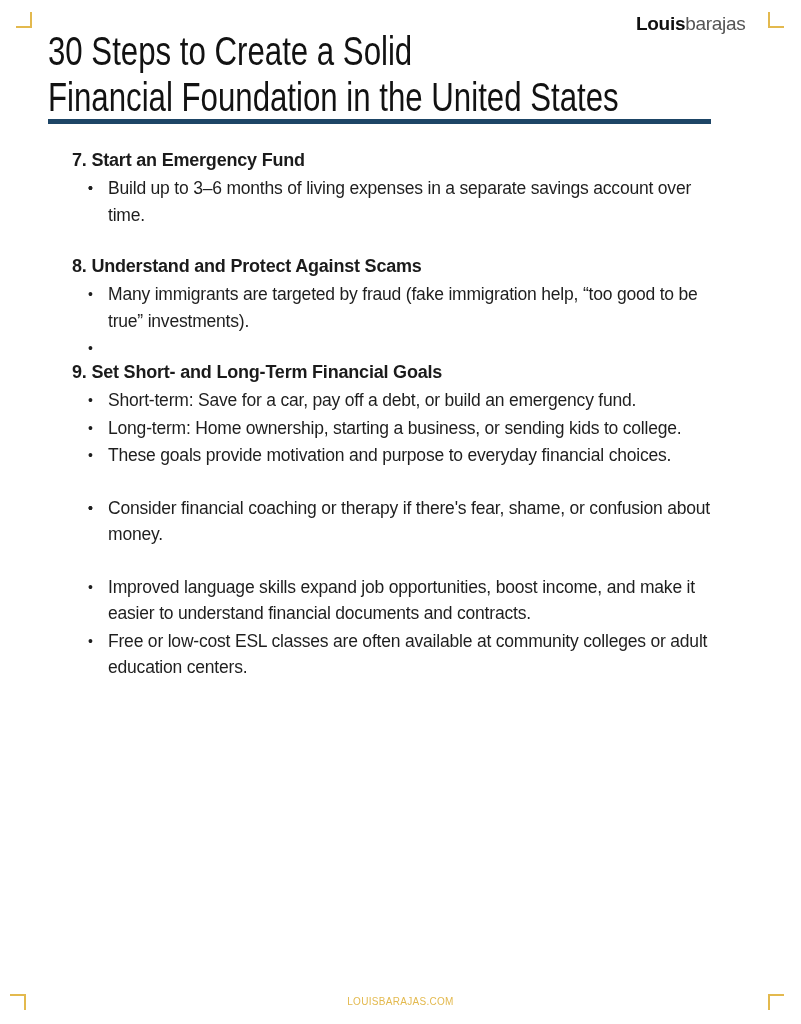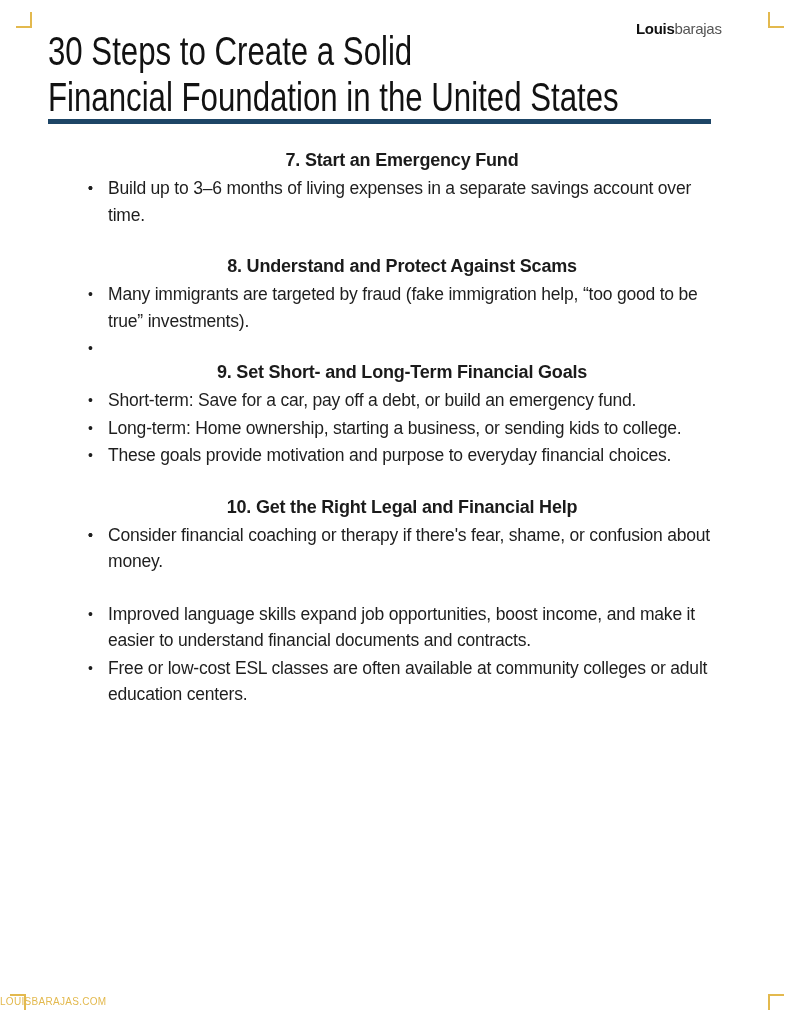--- a/index.html
+++ b/index.html
@@ -6,42 +6,42 @@
   body {
     width: 801px; height: 1024px; background: #ffffff; position: relative; overflow: hidden;
     font-family: "Liberation Sans", sans-serif; color: #1b1b1b;
   }
   .corner { position: absolute; width: 14px; height: 14px; border-color: #e3b94e; border-style: solid; border-width: 0; }
   .corner.tl { left: 16px; top: 12px; border-right-width: 2px; border-bottom-width: 2px; }
   .corner.tr { left: 768px; top: 12px; border-left-width: 2px; border-bottom-width: 2px; }
   .corner.bl { left: 10px; top: 994px; border-right-width: 2px; border-top-width: 2px; }
   .corner.br { left: 768px; top: 994px; border-left-width: 2px; border-top-width: 2px; }
 
-  .logo { position: absolute; left: 636px; top: 20px; font-size: 15px; letter-spacing: -0.3px; }
+  .logo { position: absolute; left: 636px; top: 13px; font-size: 19px; letter-spacing: -0.3px; }
   .logo .strong { font-weight: bold; color: #111; }
   .logo .light { font-weight: normal; color: #555; }
 
   .title {
     position: absolute; left: 48px; top: 28px; width: 680px;
     font-family: "Liberation Sans Narrow", "Liberation Sans", sans-serif;
     font-size: 40px; line-height: 46px; color: #121212;
     transform: scaleX(0.78); transform-origin: left top;
     letter-spacing: 0px; font-weight: normal;
     white-space: nowrap;
   }
   .title-rule { position: absolute; left: 48px; top: 119px; width: 663px; height: 5px; background: #1d4566; }
 
   .content { position: absolute; left: 72px; top: 148px; width: 660px; }
   .section { margin-bottom: 26px; }
-  .section h2 { font-size: 18px; font-weight: bold; margin: 0 0 3px 0; line-height: 24px; letter-spacing: -0.2px; text-align: center; }
+  .section h2 { font-size: 18px; font-weight: bold; margin: 0 0 3px 0; line-height: 24px; letter-spacing: -0.2px; }
   .section ul { margin: 0; padding-left: 36px; list-style: none; }
   .section li { position: relative; font-size: 17.5px; line-height: 26.5px; letter-spacing: -0.2px; margin-bottom: 1px; color: #1e1e1e; }
   .section li .bullet { position: absolute; left: -20px; top: 0; font-size: 14px; }
 
-  .footer { position: absolute; left: 0; width: 801px; top: 996px; text-align: left; font-size: 10px; color: #e3b94e; letter-spacing: 0.3px; }
+  .footer { position: absolute; left: 0; width: 801px; top: 996px; text-align: center; font-size: 10px; color: #e3b94e; letter-spacing: 0.3px; }
 </style>
 </head>
 <body>
 
 <div class="corner tl"></div>
 <div class="corner tr"></div>
 <div class="corner bl"></div>
 <div class="corner br"></div>
 
 <div class="logo">
@@ -74,21 +74,20 @@
   <div class="section">
     <h2>9. Set Short- and Long-Term Financial Goals</h2>
     <ul>
       <li><span class="bullet">•</span><span>Short-term: Save for a car, pay off a debt, or build an emergency fund.</span></li>
       <li><span class="bullet">•</span><span>Long-term: Home ownership, starting a business, or sending kids to college.</span></li>
       <li><span class="bullet">•</span><span>These goals provide motivation and purpose to everyday financial choices.</span></li>
     </ul>
   </div>
 
   <div class="section">
-    <h2>10. Get the Right Legal and Financial Help</h2>
     <ul>
       <li><span class="bullet">•</span></li>
       <li><span class="bullet">•</span><span>Consider financial coaching or therapy if there's fear, shame, or confusion about money.</span></li>
     </ul>
   </div>
 
   <div class="section">
     <ul>
       <li><span class="bullet">•</span><span>Improved language skills expand job opportunities, boost income, and make it easier to understand financial documents and contracts.</span></li>
       <li><span class="bullet">•</span><span>Free or low-cost ESL classes are often available at community colleges or adult education centers.</span></li>

